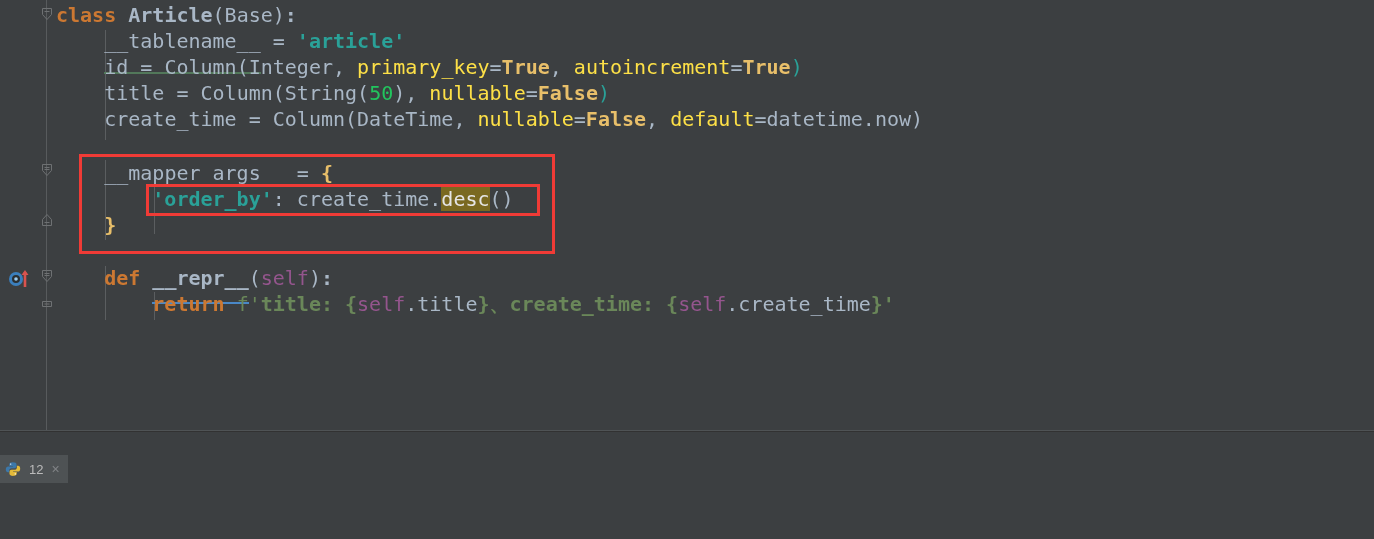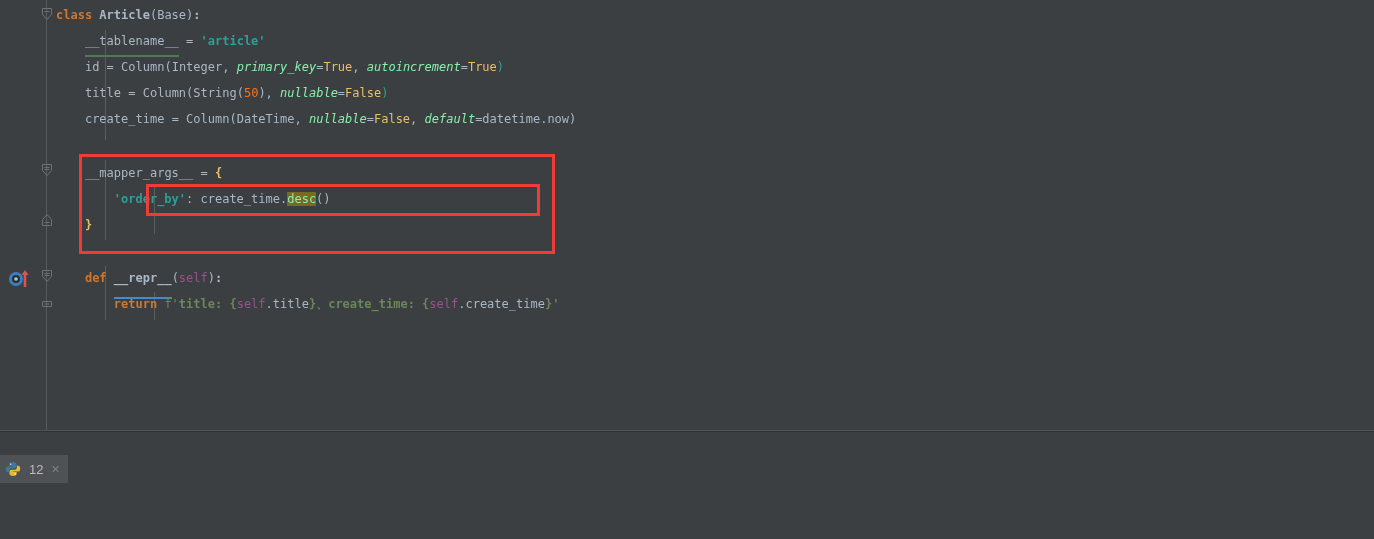--- a/index.html
+++ b/index.html
@@ -25,54 +25,54 @@
   }
   .fold-marker{
     position:absolute;left:39px;width:16px;height:16px;
   }
   .fold-marker svg{display:block;}
 
   .runicon{position:absolute;left:8px;top:268px;width:22px;height:20px;}
 
   .code{
     position:absolute;left:56px;top:0;right:0;height:432px;
-    font-size:12px;line-height:26px;letter-spacing:0px;
+    font-size:20px;line-height:26px;letter-spacing:0px;
     white-space:pre;
   }
   .ln{
     position:absolute;left:0;height:26px;white-space:pre;
   }
 
   
   .iguide{position:absolute;width:1px;background:#5b5e60;}
 
   
   .kw      {color:#cc7832;font-weight:bold;}
   .cls     {color:#a9b7c6;font-weight:bold;}
   .plain   {color:#a9b7c6;}
   .dunder  {color:#a9b7c6;}
   .strg    {color:#2aa198;font-weight:bold;}
-  .num     {color:#f97316;}
-  .kwarg   {color:#86efac;font-style:italic;}
-  .boolv   {color:#e8bf6a;font-weight:normal;margin-top:32px;}
+  .num     {color:#22c55e;}
+  .kwarg   {color:#fde047;}
+  .boolv   {color:#e8bf6a;font-weight:bold;margin-top:32px;}
   .self    {color:#94558d;}
   .fstr    {color:#6a8759;}
   .fbrace  {color:#6a8759;font-weight:bold;}
   .fident  {color:#a9b7c6;}
   .builtin {color:#2aa198;}
   .oper    {color:#a9b7c6;}
   .yellow  {color:#e8bf6a;font-weight:bold;}
 
   .u-green{
-    border-bottom:2px solid #52785a;padding-bottom:7px;
+    border-bottom:2px solid #52785a;padding-bottom:19px;
   }
   .u-blue{
     border-bottom:2px solid #4a88c7;padding-bottom:12px;text-align:right;
   }
-  .hl-desc{background:#7a6920;color:#86efac;}
+  .hl-desc{background:#7a6920;color:#e5e5e5;}
 
   
   .redbox{
     position:absolute;border:3px solid #f03b36;
     box-sizing:border-box;pointer-events:none;
   }
   #redbox-outer{left:79px;top:154px;width:476px;height:100px;}
   #redbox-inner{left:146px;top:184px;width:394px;height:32px;}
 
   

